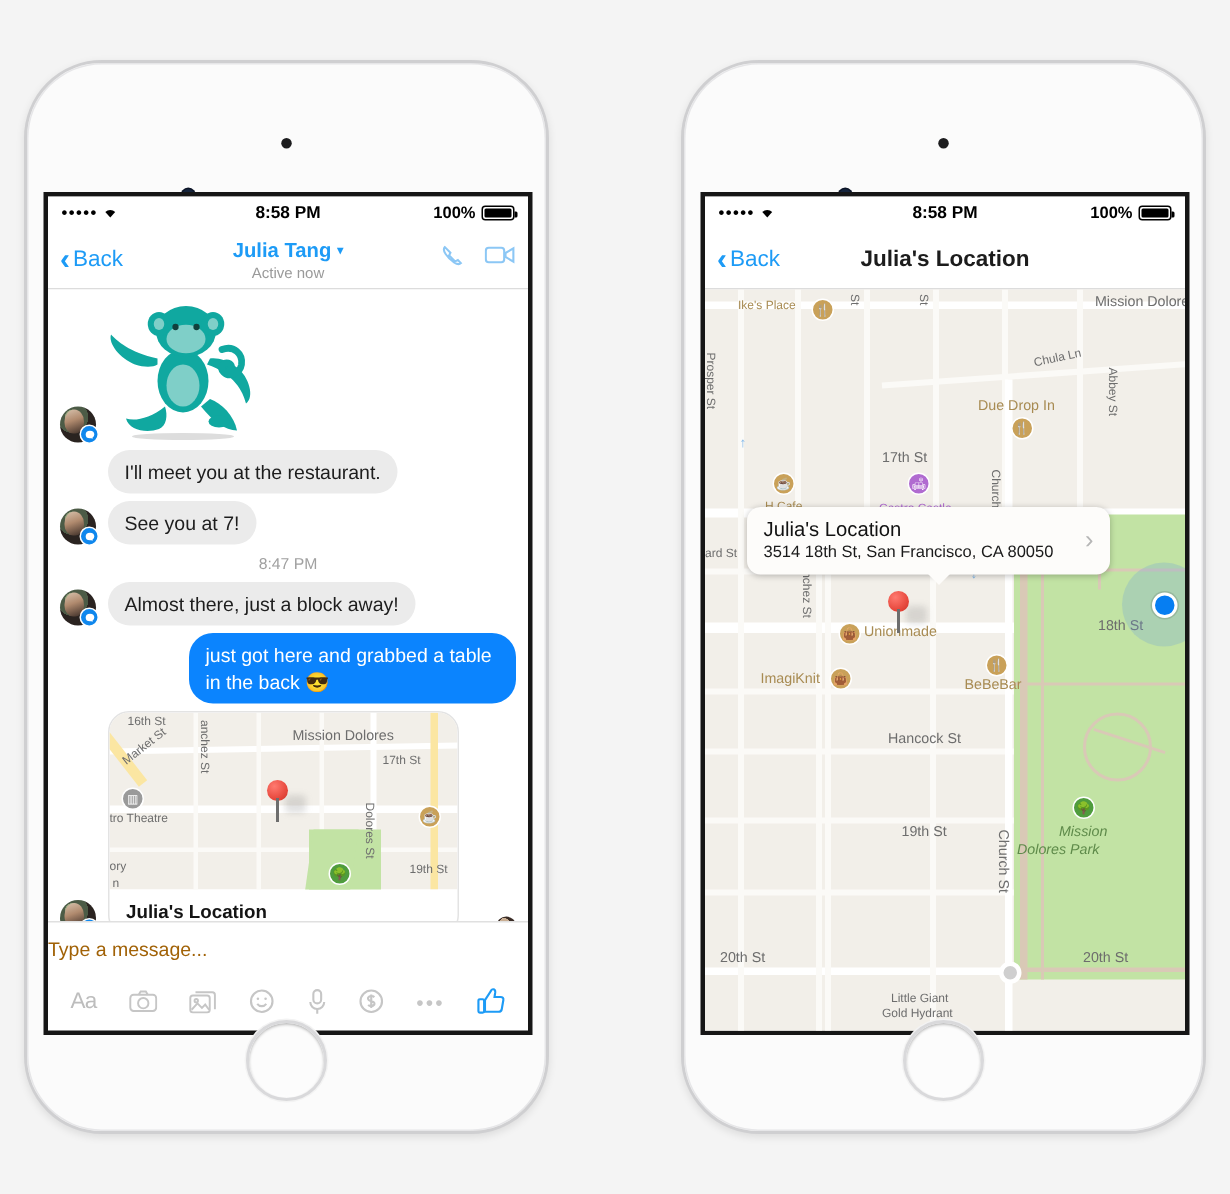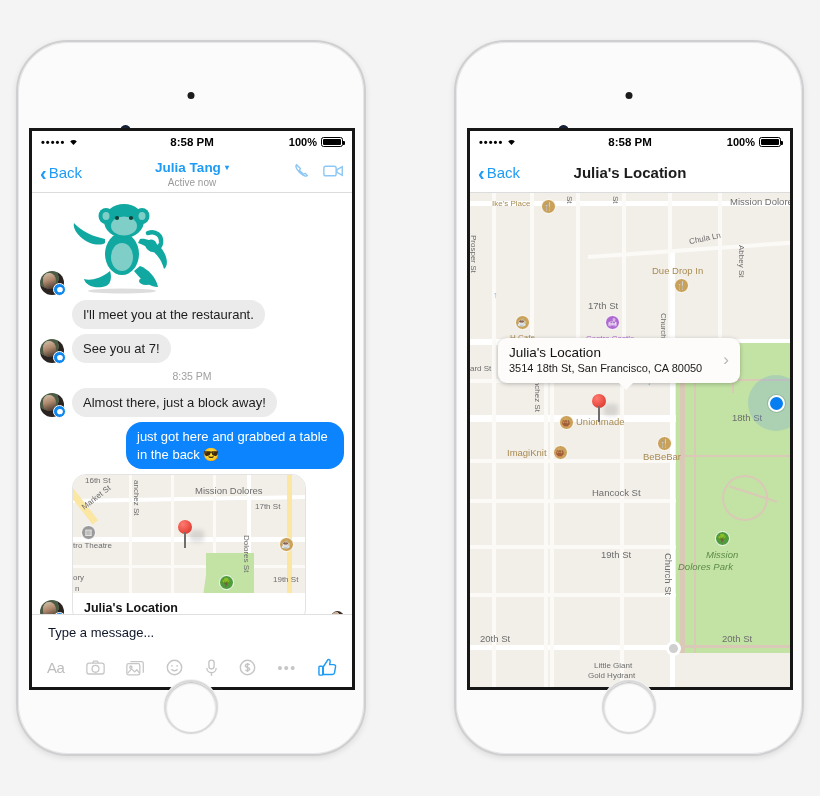--- a/index.html
+++ b/index.html
@@ -117,21 +117,21 @@
   .mapcard .mini { height: 118px; position: relative; overflow: hidden; }
   .mapcard .cardlabel { padding: 8px 11px; font-size: 12.5px; font-weight: bold; color: #141414; }
 
   .seen-av {
     width: 13px; height: 13px; border-radius: 50%; margin-left: auto; align-self: flex-end;
     background: radial-gradient(circle at 40% 35%, #c9ae93 0 30%, #3a2c26 31% 100%);
   }
 
   
   .composer { border-top: 1px solid #e0e0e0; background: #fff; height: 72px; }
-  .cinput { height: 34px; display: flex; align-items: center; padding: 0 16px; font-size: 13px; color: #0f172a; }
+  .cinput { height: 34px; display: flex; align-items: center; padding: 0 0; font-size: 13px; color: #a16207; }
   .ctools { height: 37px; display: flex; align-items: center; justify-content: space-between; padding: 0 15px; }
   .ctool { color: #c6c6c6; display: flex; align-items: center; justify-content: center; cursor: pointer; }
   .ctool svg { stroke: #c6c6c6; fill: none; stroke-width: 1.5; }
   .aa { font-size: 15px; color: #bdbdbd; letter-spacing: -.5px; }
   .dots3 { letter-spacing: 1.5px; font-size: 14px; color: #c6c6c6; line-height: 1; }
   .thumb svg { stroke: #1d9bf6; fill: none; stroke-width: 1.5; }
 
   
   .fullmap { position: relative; height: 498px; overflow: hidden; background: #f2efe9; }
 
@@ -274,21 +274,21 @@
 
       <div class="row">
         <div class="avatar">
           <svg class="bolt" viewBox="0 0 10 10">
               <path d="M5 1.4a3.6 3.2 0 1 0 0 6.4 3.9 3.9 0 0 0 1.1-.15l1.1.55-.05-1.05A3.1 3.1 0 0 0 8.6 4.6 3.6 3.2 0 0 0 5 1.4z" fill="#fff"></path>
             </svg>
         </div>
         <div class="bubble">See you at 7!</div>
       </div>
 
-      <div class="ts">8:35 PM</div>
+      <div class="ts">8:47 PM</div>
 
       <div class="row">
         <div class="avatar">
           <svg class="bolt" viewBox="0 0 10 10">
               <path d="M5 1.4a3.6 3.2 0 1 0 0 6.4 3.9 3.9 0 0 0 1.1-.15l1.1.55-.05-1.05A3.1 3.1 0 0 0 8.6 4.6 3.6 3.2 0 0 0 5 1.4z" fill="#fff"></path>
             </svg>
         </div>
         <div class="bubble">Almost there, just a block away!</div>
       </div>
 

